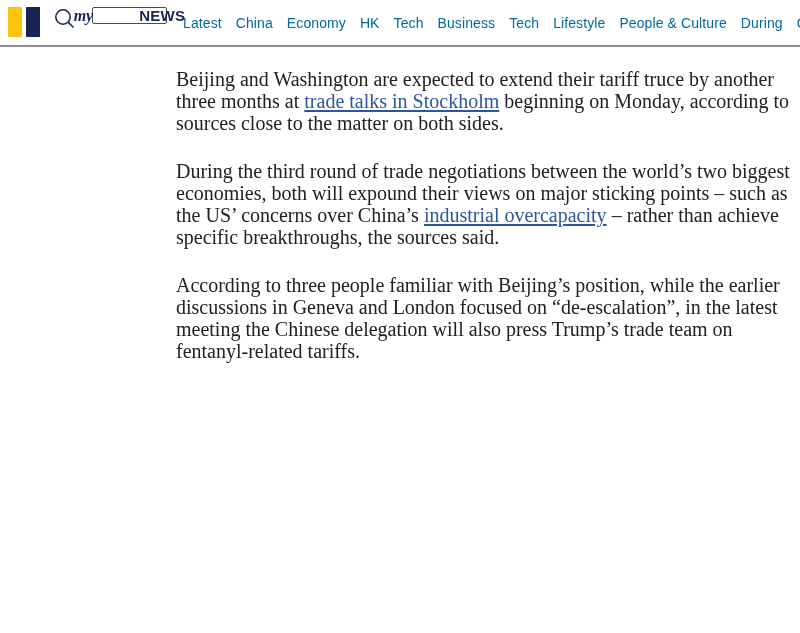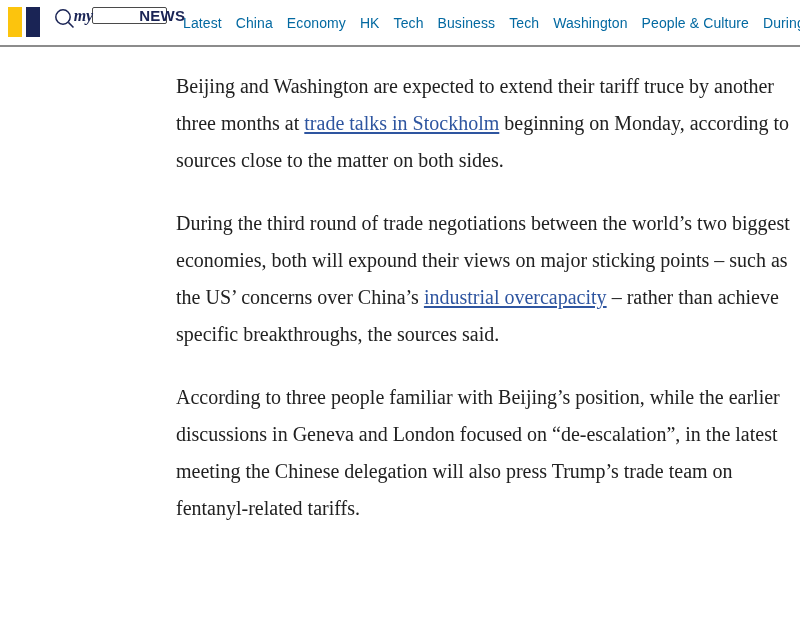--- a/index.html
+++ b/index.html
@@ -91,21 +91,21 @@
     white-space: nowrap;
     cursor: pointer;
   }
 
   
   .article-body {
     margin: 21px 8px 0 176px;
     width: 616px;
     font-family: "Liberation Serif", serif;
     font-size: 20px;
-    line-height: 37px;
+    line-height: 22px;
     color: #212121;
   }
   .article-body p {
     margin: 0 0 26px 0;
   }
   .article-body a {
     color: #2e55a0;
     text-decoration: underline;
     text-underline-offset: 2px;
     cursor: pointer;
@@ -135,21 +135,21 @@
   </div>
 
   <nav class="main-nav">
     <a>Latest</a>
     <a>China</a>
     <a>Economy</a>
     <a>HK</a>
     <a>Tech</a>
     <a>Business</a>
     <a>Tech</a>
-    <a>Washington</a>
+    <a>Lifestyle</a>
     <a>People &amp; Culture</a>
     <a>During</a>
     <a>Opinion</a>
   </nav>
 </header>
 
 <main class="article-body">
   <p><span>Beijing and Washington are expected to extend their tariff truce by another three months at </span><a>trade talks in Stockholm</a><span> beginning on Monday, according to sources close to the matter on both sides.</span></p>
 
 

